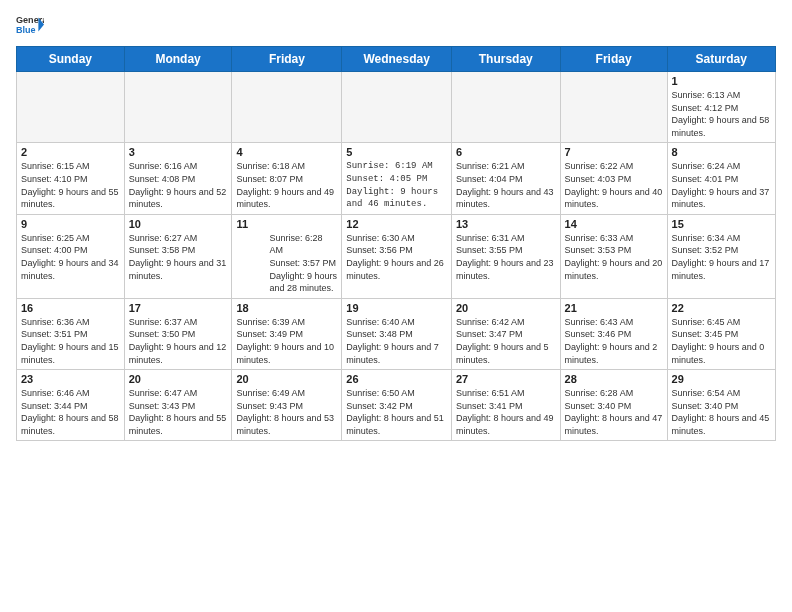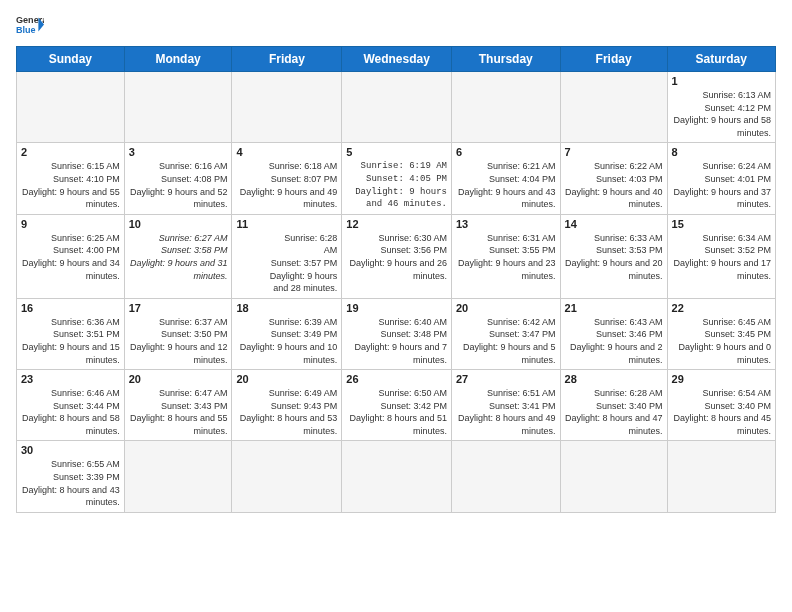--- a/index.html
+++ b/index.html
@@ -75,21 +75,20 @@
       font-size: 11px;
       font-weight: bold;
       color: #222;
       display: block;
       margin-bottom: 2px;
     }
     .day-info {
       font-size: 9px;
       color: #333;
       line-height: 1.4;
-      text-align: right;
     }
     .last-row td {
       background: #f5f5f5;
     }
     .last-row td.has-data {
       background: #fff;
     }
   </style>
 </head>
 <body>
@@ -182,21 +181,21 @@
         </tr>
         <tr>
           <td>
             <span class="day-num">9</span>
             <div class="day-info" style="white-space: pre-line;">Sunrise: 6:25 AM
 Sunset: 4:00 PM
 Daylight: 9 hours and 34 minutes.</div>
           </td>
           <td>
             <span class="day-num">10</span>
-            <div class="day-info" style="white-space: pre-line; font-style: italic;">Sunrise: 6:27 AM
+            <div class="day-info" style="white-space: pre-line;">Sunrise: 6:27 AM
 Sunset: 3:58 PM
 Daylight: 9 hours and 31 minutes.</div>
           </td>
           <td>
             <span class="day-num">11</span>
             <div class="day-info" style="white-space: pre-line; margin-left: 33px;">Sunrise: 6:28 AM
 Sunset: 3:57 PM
 Daylight: 9 hours and 28 minutes.</div>
           </td>
           <td>
@@ -304,30 +303,16 @@
             <div class="day-info" style="white-space: pre-line;">Sunrise: 6:28 AM
 Sunset: 3:40 PM
 Daylight: 8 hours and 47 minutes.</div>
           </td>
           <td>
             <span class="day-num">29</span>
             <div class="day-info" style="white-space: pre-line;">Sunrise: 6:54 AM
 Sunset: 3:40 PM
 Daylight: 8 hours and 45 minutes.</div>
           </td>
-        </tr>
-        <tr class="last-row">
-          <td class="has-data">
-            <span class="day-num">30</span>
-            <div class="day-info" style="white-space: pre-line;">Sunrise: 6:55 AM
-Sunset: 3:39 PM
-Daylight: 8 hours and 43 minutes.</div>
-          </td>
-          <td class="empty"></td>
-          <td class="empty"></td>
-          <td class="empty"></td>
-          <td class="empty"></td>
-          <td class="empty"></td>
-          <td class="empty"></td>
         </tr>
       </tbody>
   </table>
 </div>
 
 </body></html>

